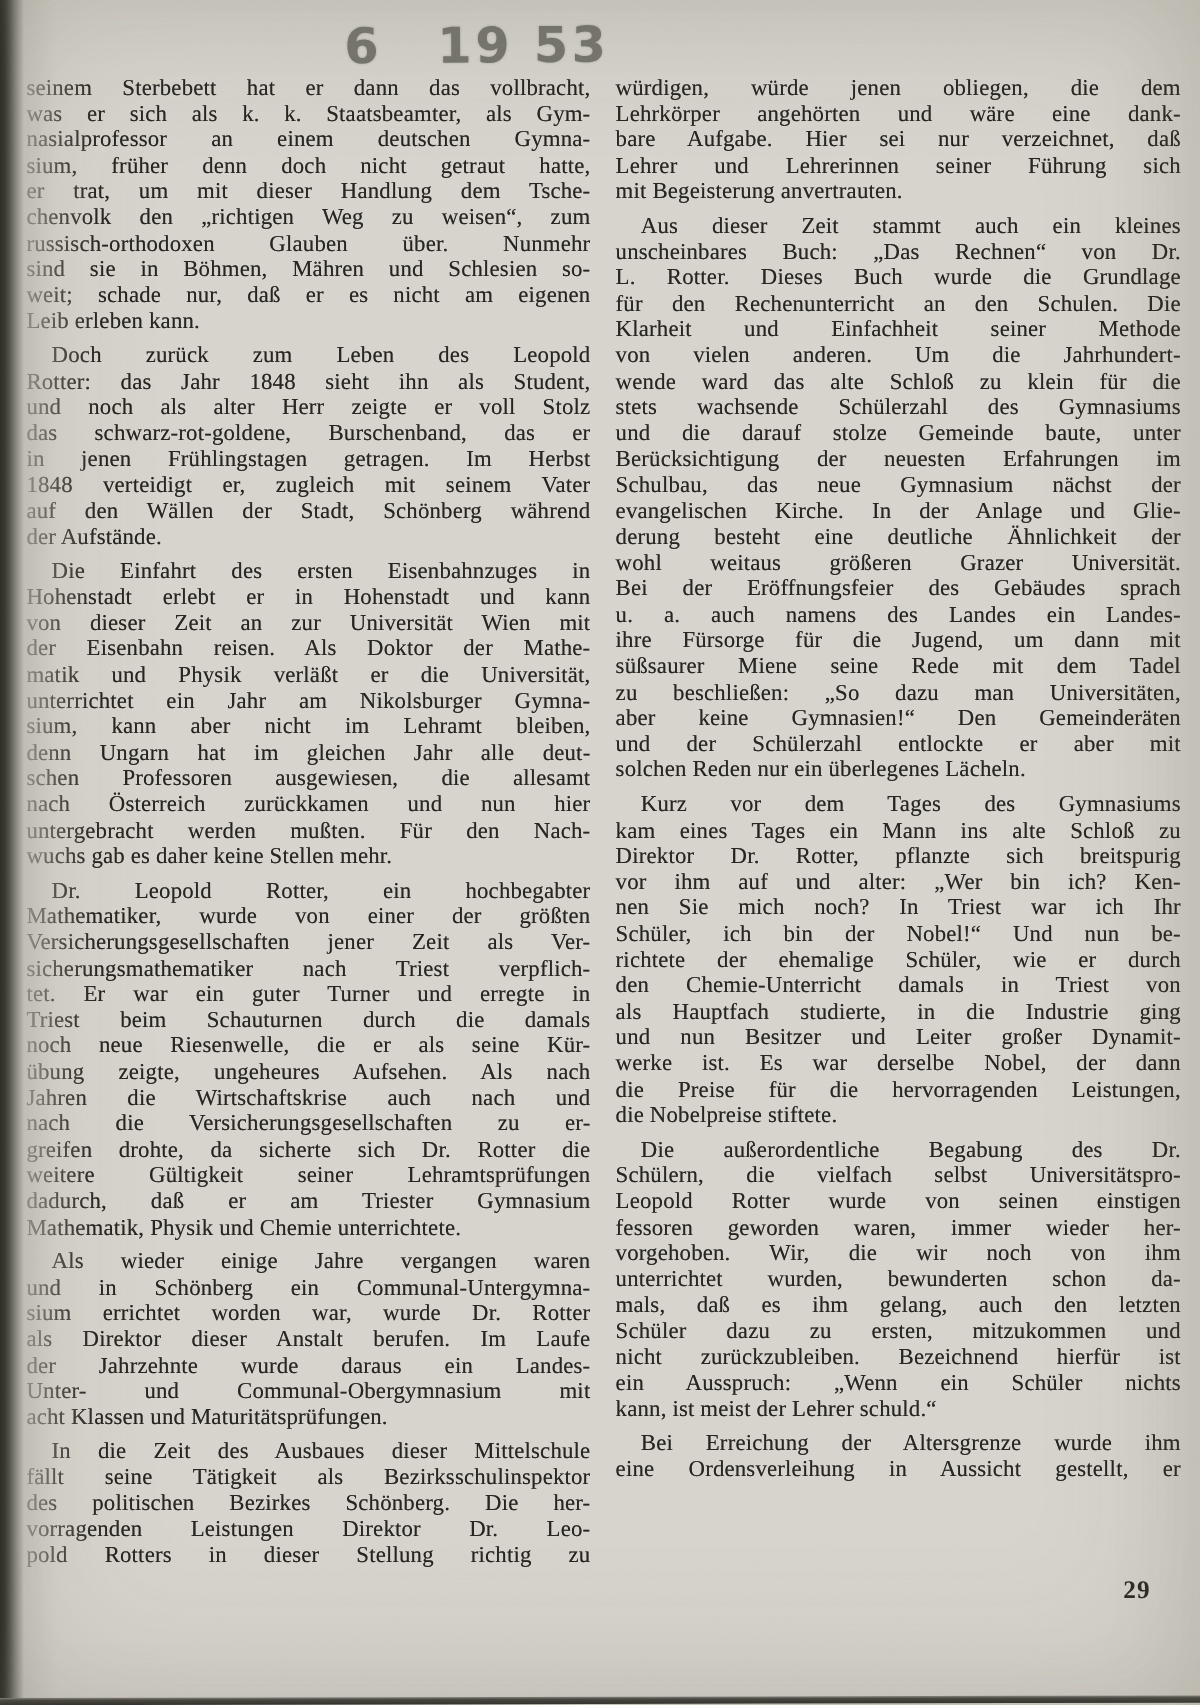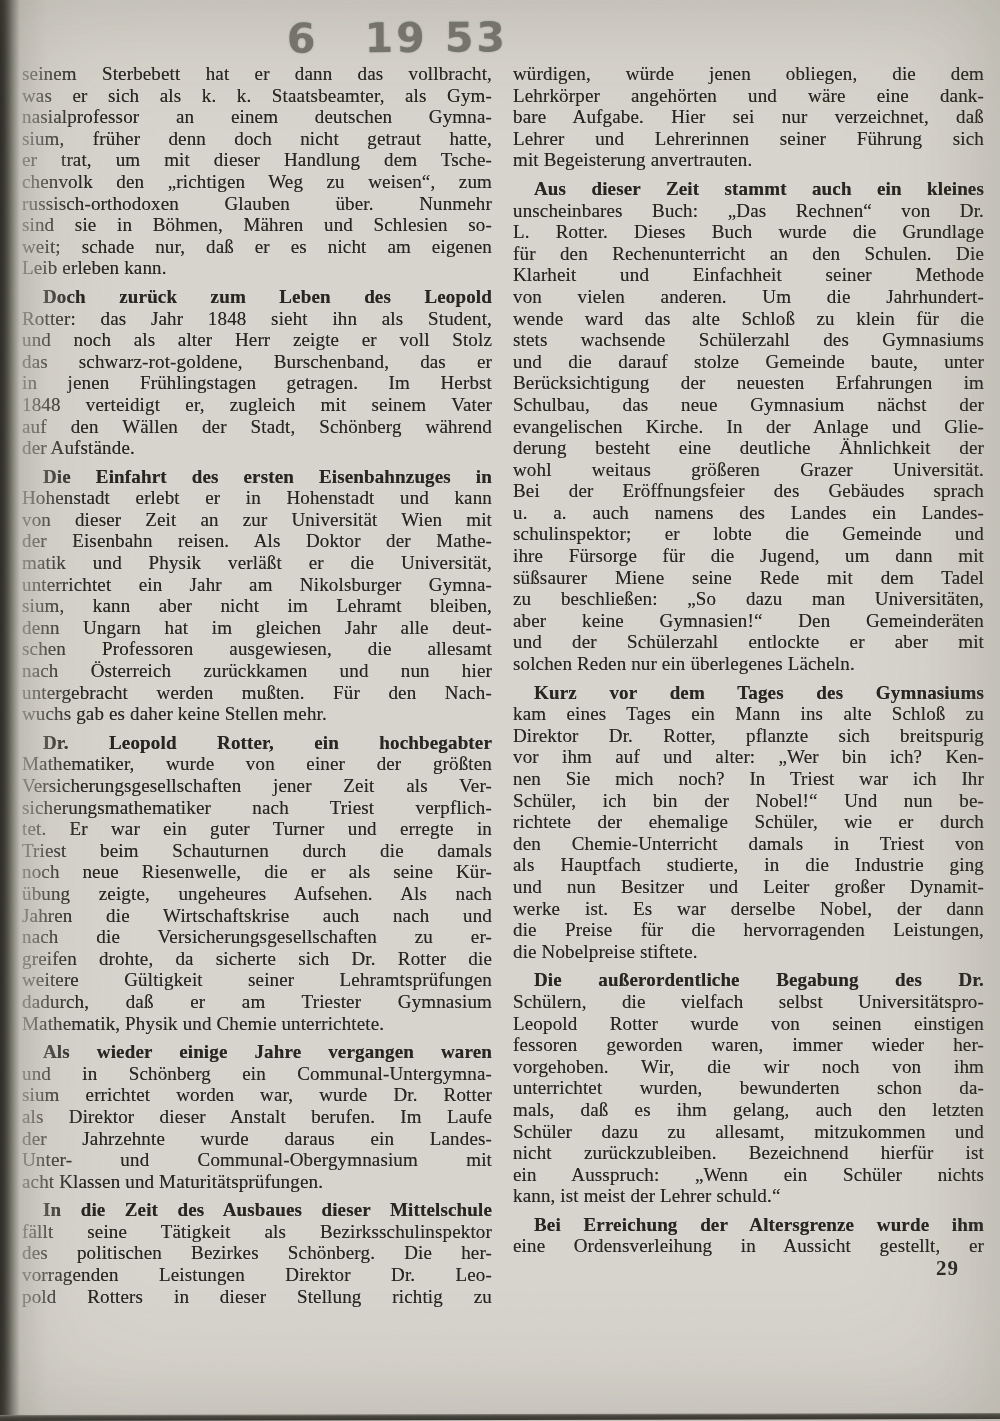--- a/index.html
+++ b/index.html
@@ -45,23 +45,23 @@
     font-size:19px;line-height:21.6px;color:#26241f;
     letter-spacing:.15px;
     text-shadow:0 0 .4px rgba(30,28,24,.55);
   }
   .col.left{left:22px;width:470px;}
   .col.right{left:513px;width:471px;}
   .para{margin:0 0 7px 0;}
   .para:last-child{margin-bottom:0;}
   .line{text-align:left;}
   .line.just{text-align:justify;text-align-last:justify;}
-  .line.ind{padding-left:21px;font-weight:bold;}
+  .line.ind{padding-left:21px;}
   .page-number{
-    position:absolute;left:936px;top:1256px;z-index:3;
+    position:absolute;left:936px;top:1313px;z-index:3;
     font-size:21px;font-weight:bold;color:#2a2823;
     letter-spacing:1px;
   }
   .texture{position:absolute;inset:0;width:100%;height:100%;z-index:7;pointer-events:none;opacity:.5;}
 </style>
 </head>
 <body>
 
 <div class="binding"></div>
 <div class="gutter-fade"></div>
@@ -159,21 +159,20 @@
       <div class="line just">wende ward das alte Schloß zu klein für die</div>
       <div class="line just">stets wachsende Schülerzahl des Gymnasiums</div>
       <div class="line just">und die darauf stolze Gemeinde baute, unter</div>
       <div class="line just">Berücksichtigung der neuesten Erfahrungen im</div>
       <div class="line just">Schulbau, das neue Gymnasium nächst der</div>
       <div class="line just">evangelischen Kirche. In der Anlage und Glie-</div>
       <div class="line just">derung besteht eine deutliche Ähnlichkeit der</div>
       <div class="line just">wohl weitaus größeren Grazer Universität.</div>
       <div class="line just">Bei der Eröffnungsfeier des Gebäudes sprach</div>
       <div class="line just">u. a. auch namens des Landes ein Landes-</div>
-      <div class="line just">schulinspektor; er lobte die Gemeinde und</div>
       <div class="line just">ihre Fürsorge für die Jugend, um dann mit</div>
       <div class="line just">süßsaurer Miene seine Rede mit dem Tadel</div>
       <div class="line just">zu beschließen: „So dazu man Universitäten,</div>
       <div class="line just">aber keine Gymnasien!“  Den Gemeinderäten</div>
       <div class="line just">und der Schülerzahl entlockte er aber mit</div>
       <div class="line">solchen Reden nur ein überlegenes Lächeln.</div>
     </div>
     <div class="para">
       <div class="line just ind">Kurz vor dem Tages des Gymnasiums</div>
       <div class="line just">kam eines Tages ein Mann ins alte Schloß zu</div>
@@ -190,21 +189,21 @@
       <div class="line">die Nobelpreise stiftete.</div>
     </div>
     <div class="para">
       <div class="line just ind">Die außerordentliche Begabung des Dr.</div>
       <div class="line just">Schülern, die vielfach selbst Universitätspro-</div>
       <div class="line just">Leopold Rotter wurde von seinen einstigen</div>
       <div class="line just">fessoren geworden waren, immer wieder her-</div>
       <div class="line just">vorgehoben.  Wir, die wir noch von ihm</div>
       <div class="line just">unterrichtet wurden, bewunderten schon da-</div>
       <div class="line just">mals, daß es ihm gelang, auch den letzten</div>
-      <div class="line just">Schüler dazu zu allesamt, mitzukommen und</div>
+      <div class="line just">Schüler dazu zu ersten, mitzukommen und</div>
       <div class="line just">nicht zurückzubleiben. Bezeichnend hierfür ist</div>
       <div class="line just">ein Ausspruch: „Wenn ein Schüler nichts</div>
       <div class="line">kann, ist meist der Lehrer schuld.“</div>
     </div>
     <div class="para">
       <div class="line just ind">Bei Erreichung der Altersgrenze wurde ihm</div>
       <div class="line just">eine Ordensverleihung in Aussicht gestellt, er</div>
     </div>
   </div>
 

